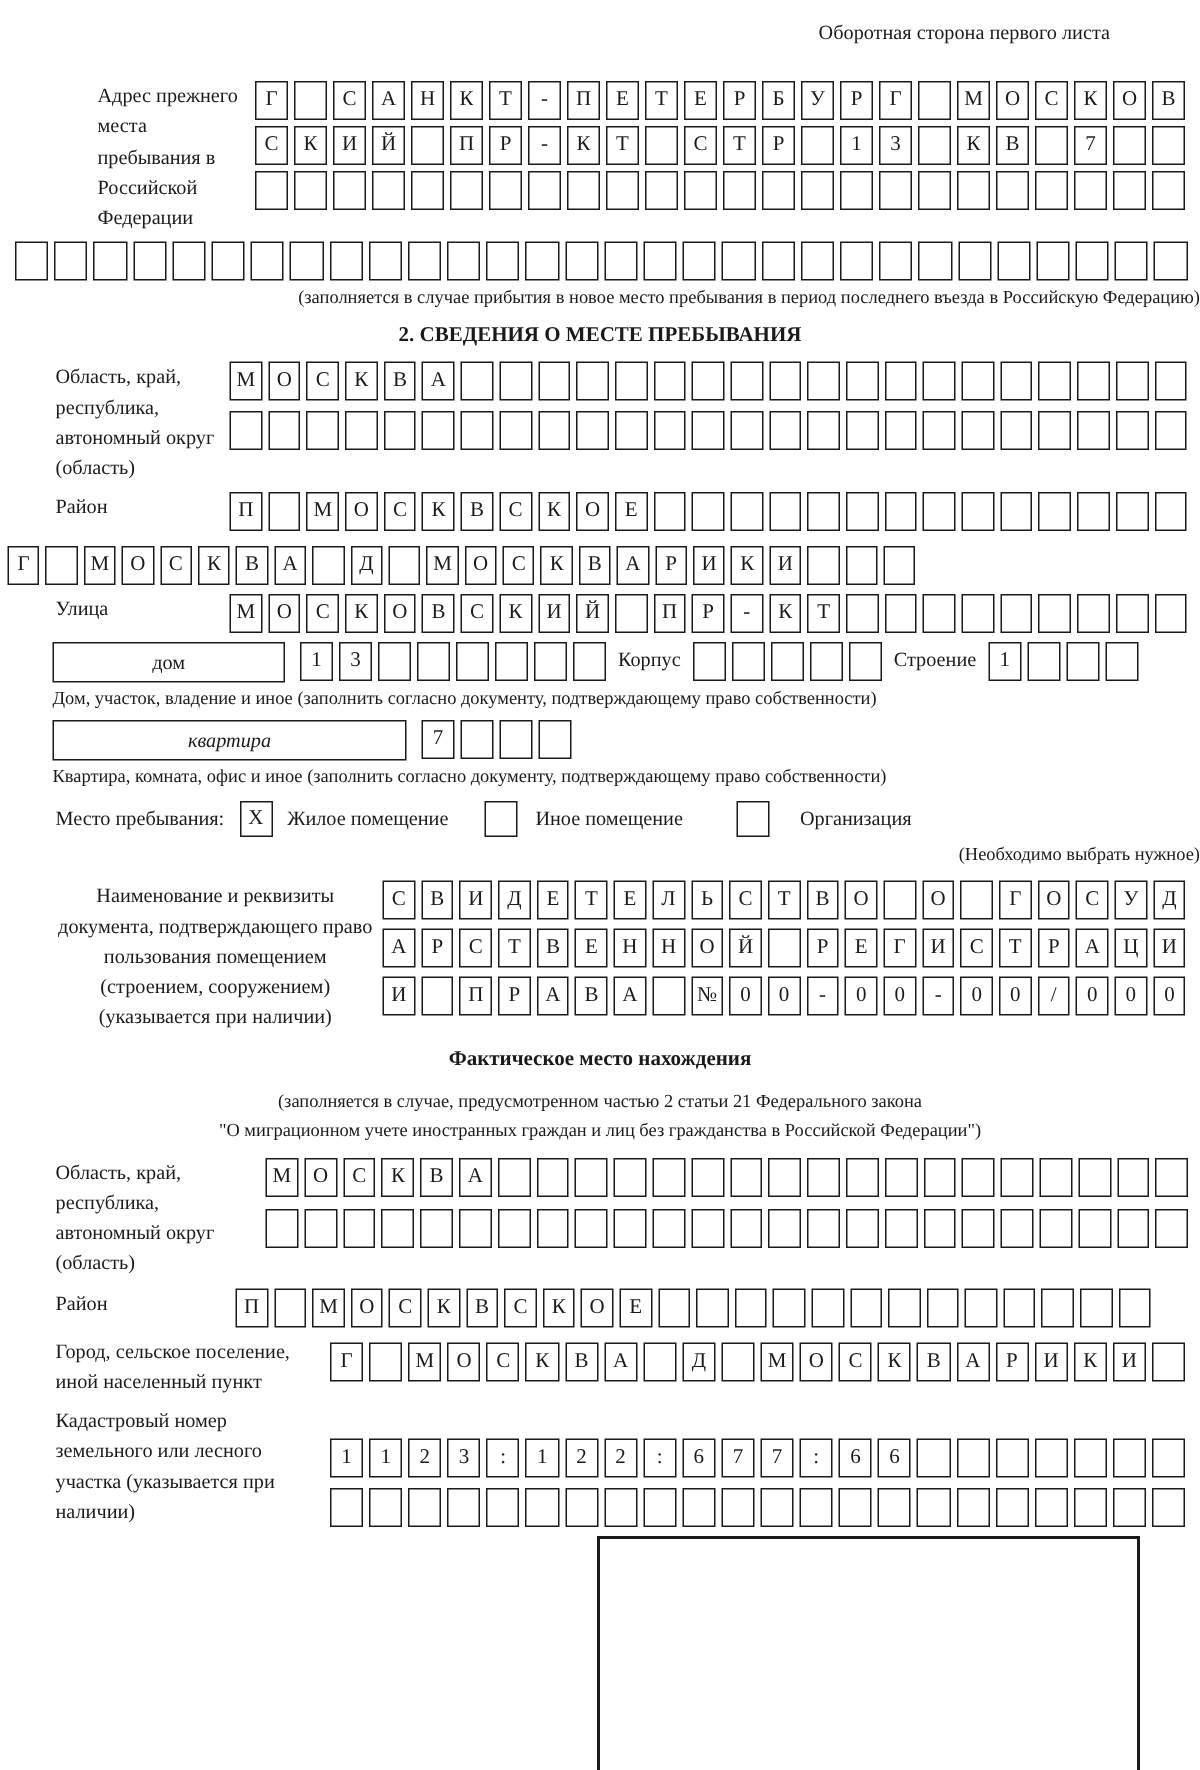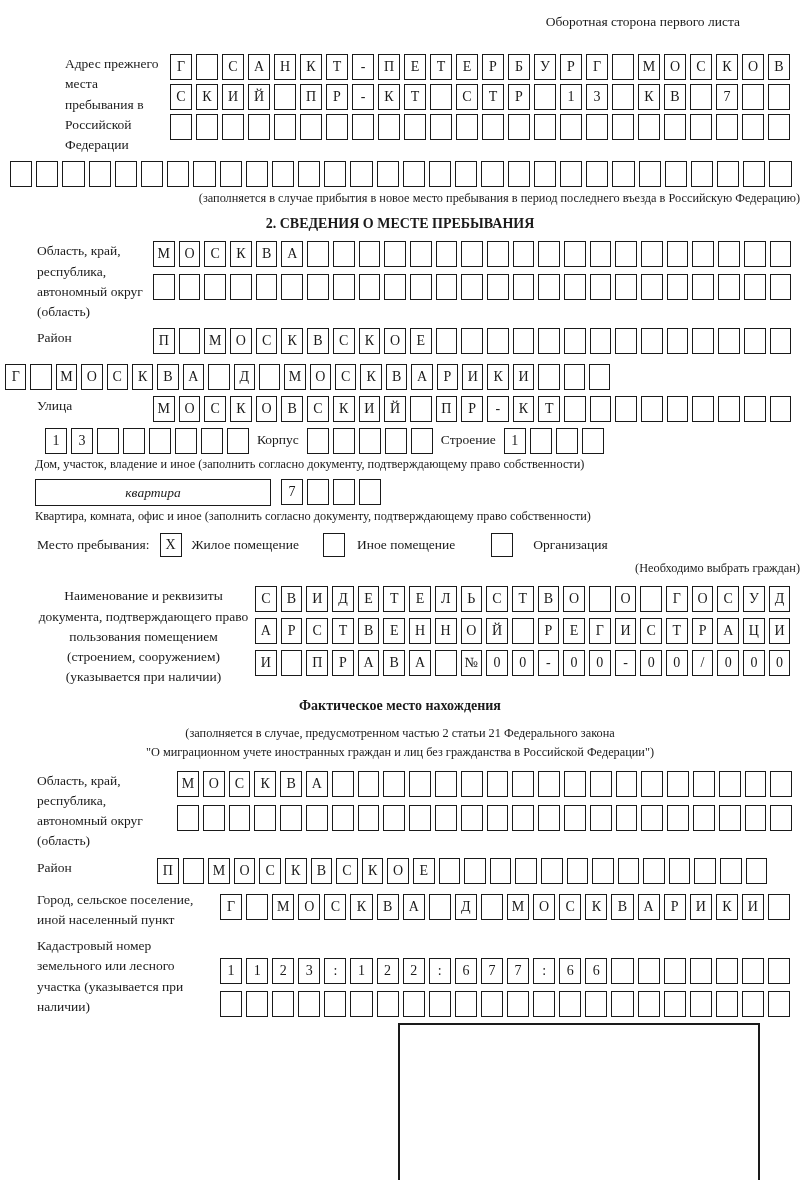--- a/index.html
+++ b/index.html
@@ -330,20 +330,21 @@
       <span class="cbox"></span>
       <span class="cbox"></span>
       <span class="cbox"></span>
       <span class="cbox"></span>
       <span class="cbox"></span>
       <span class="cbox"></span>
     </div>
 </div>
 
 <div class="frow" style="margin-left:35px; margin-bottom:3px;">
+  <div class="widebox" style="width:155px;">дом</div>
   <div class="boxrow w-b1" style="margin-left:10px;">
       <span class="cbox">1</span>
       <span class="cbox">3</span>
       <span class="cbox"></span>
       <span class="cbox"></span>
       <span class="cbox"></span>
       <span class="cbox"></span>
       <span class="cbox"></span>
       <span class="cbox"></span>
     </div>
@@ -378,21 +379,21 @@
 
 <div class="stay-row">
   <span>Место пребывания:</span>
   <span class="checkbox" style="margin-left:10px;">X</span>
   <span style="margin-left:10px;">Жилое помещение</span>
   <span class="checkbox" style="margin-left:24px;"></span>
   <span style="margin-left:12px;">Иное помещение</span>
   <span class="checkbox" style="margin-left:36px;"></span>
   <span style="margin-left:20px;">Организация</span>
 </div>
-<div class="caption caption-c" style="margin-bottom:10px;">(Необходимо выбрать граждан)</div>
+<div class="caption caption-c" style="margin-bottom:10px;">(Необходимо выбрать нужное)</div>
 
 <div class="frow" style="margin-bottom:10px;text-align:center;">
   <div class="flabel ml37" style="width:213px;">Наименование и реквизиты документа, подтверждающего право пользования помещением (строением, сооружением) (указывается при наличии)</div>
   <div class="boxcol" style="margin-left:5px; gap:6px;">
     <div class="boxrow w-doc">
         <span class="cbox">С</span>
         <span class="cbox">В</span>
         <span class="cbox">И</span>
         <span class="cbox">Д</span>
         <span class="cbox">Е</span>

